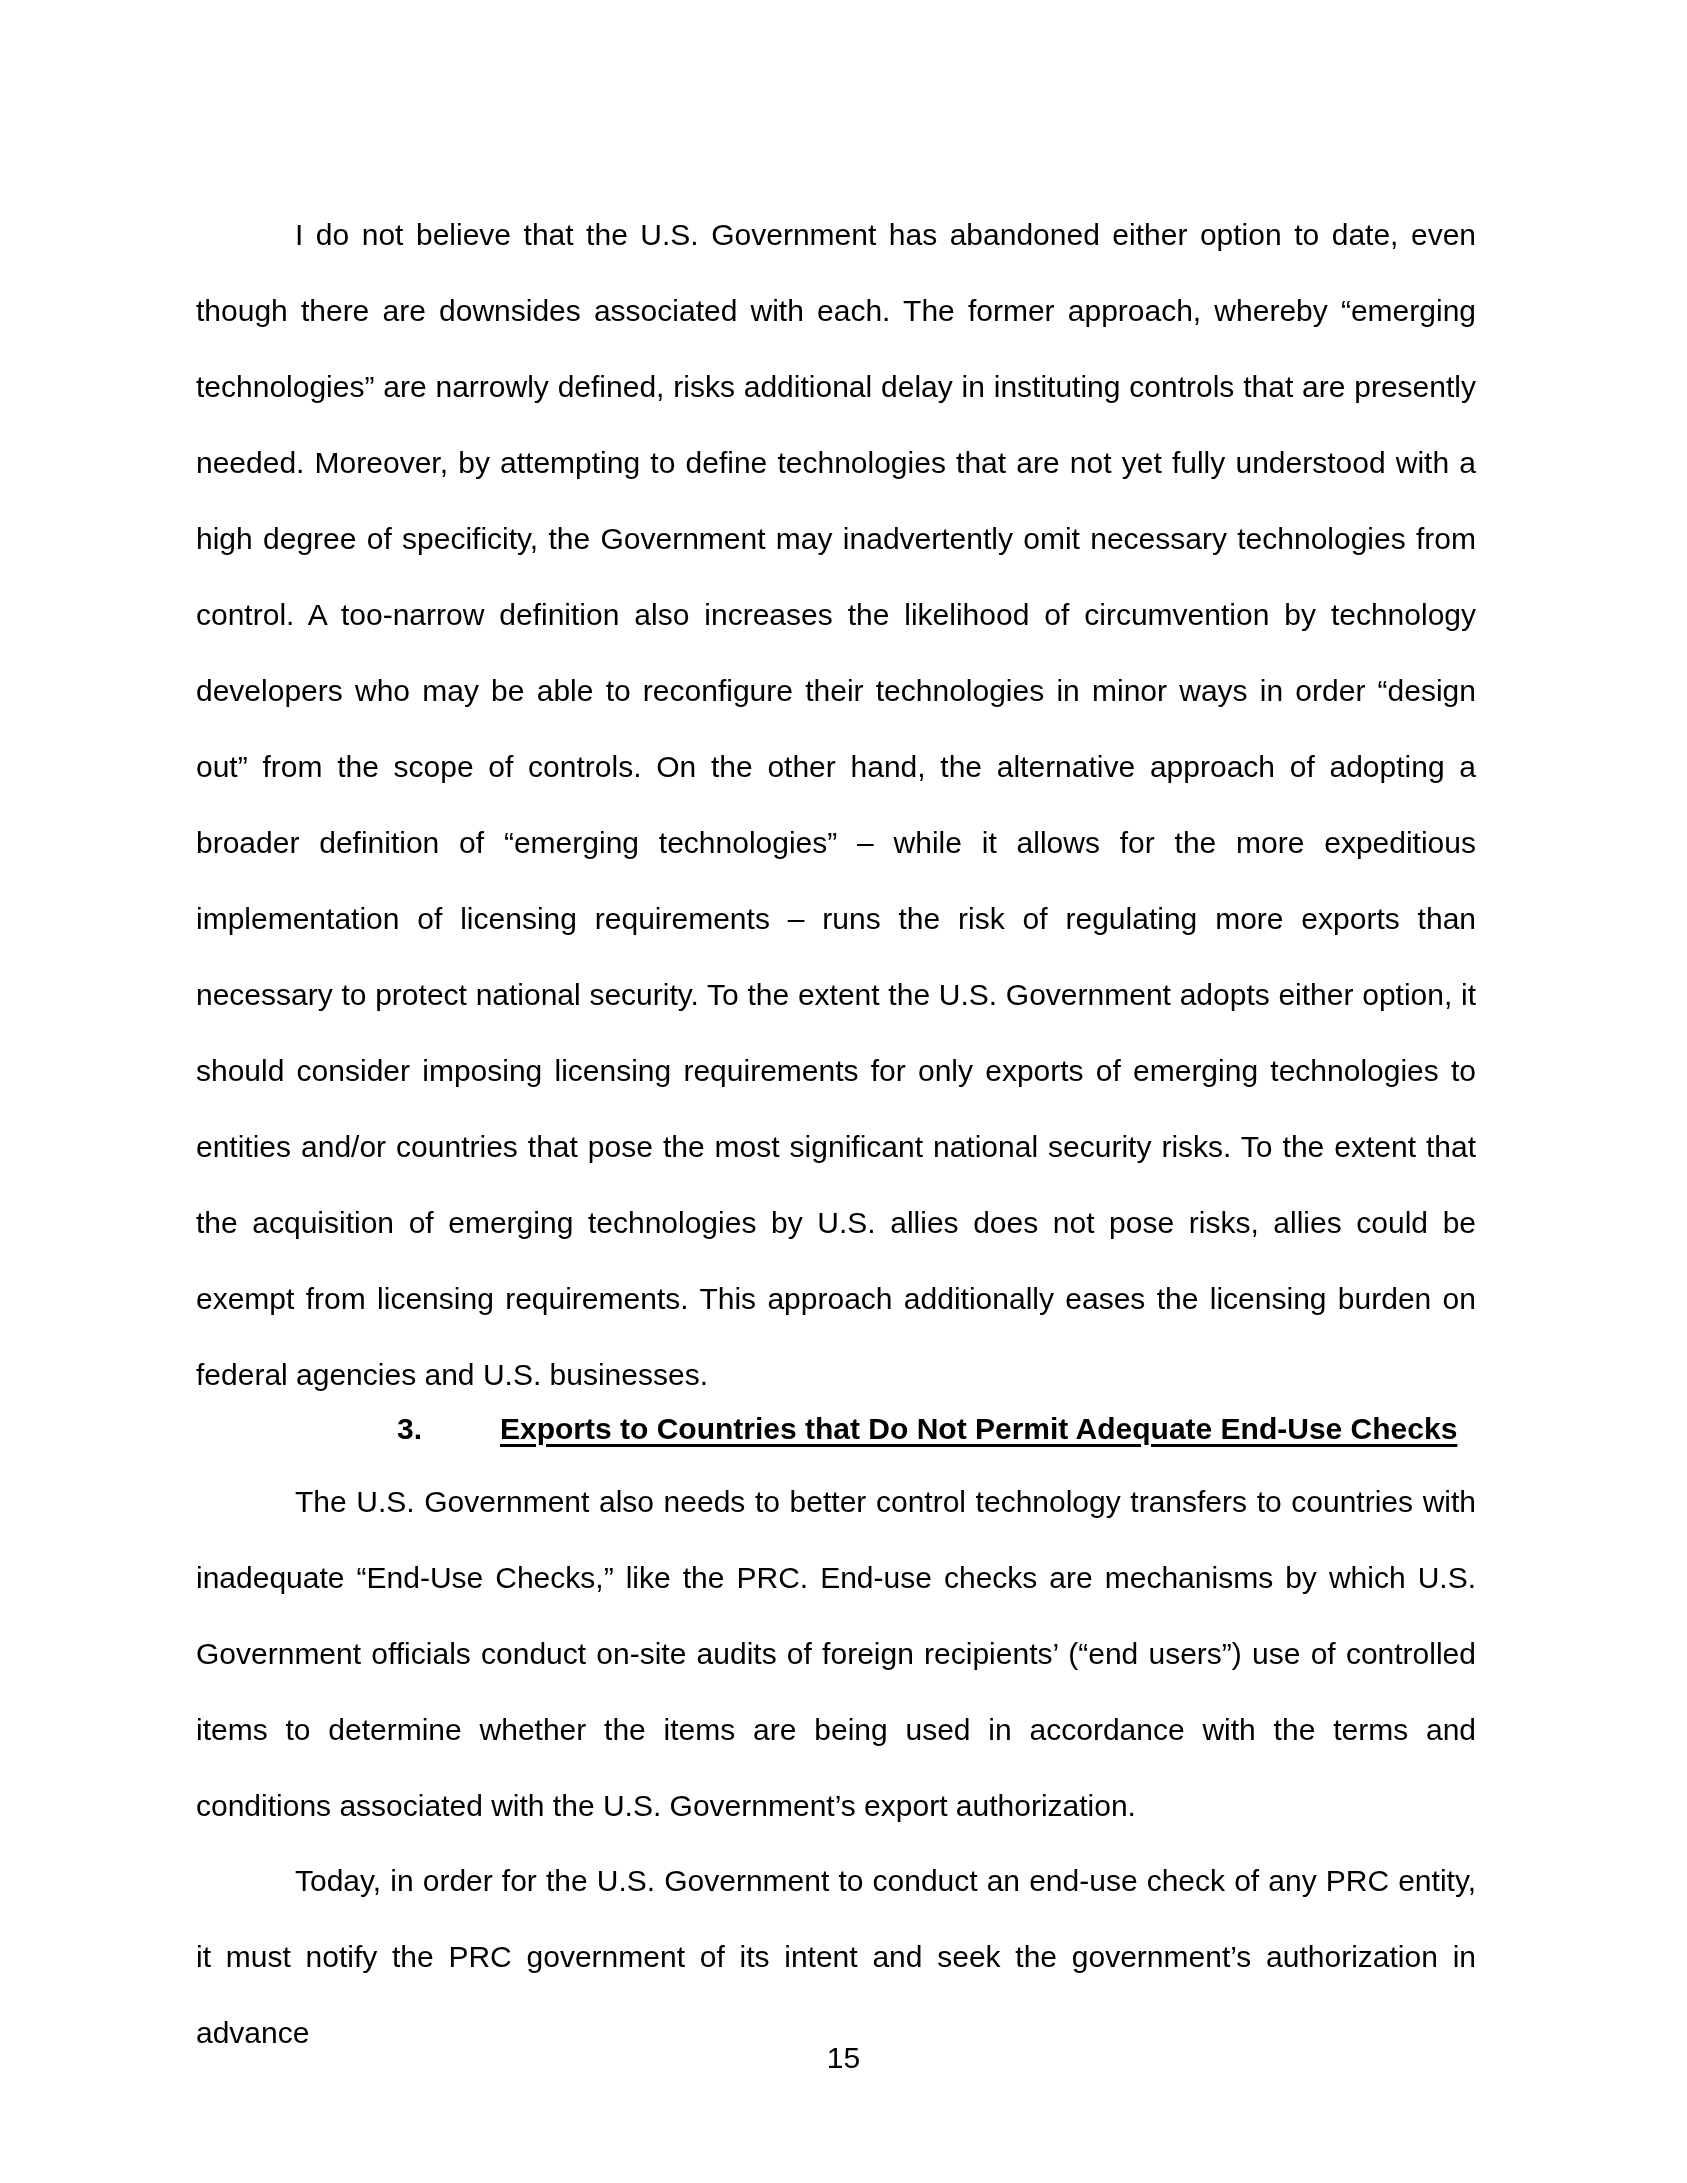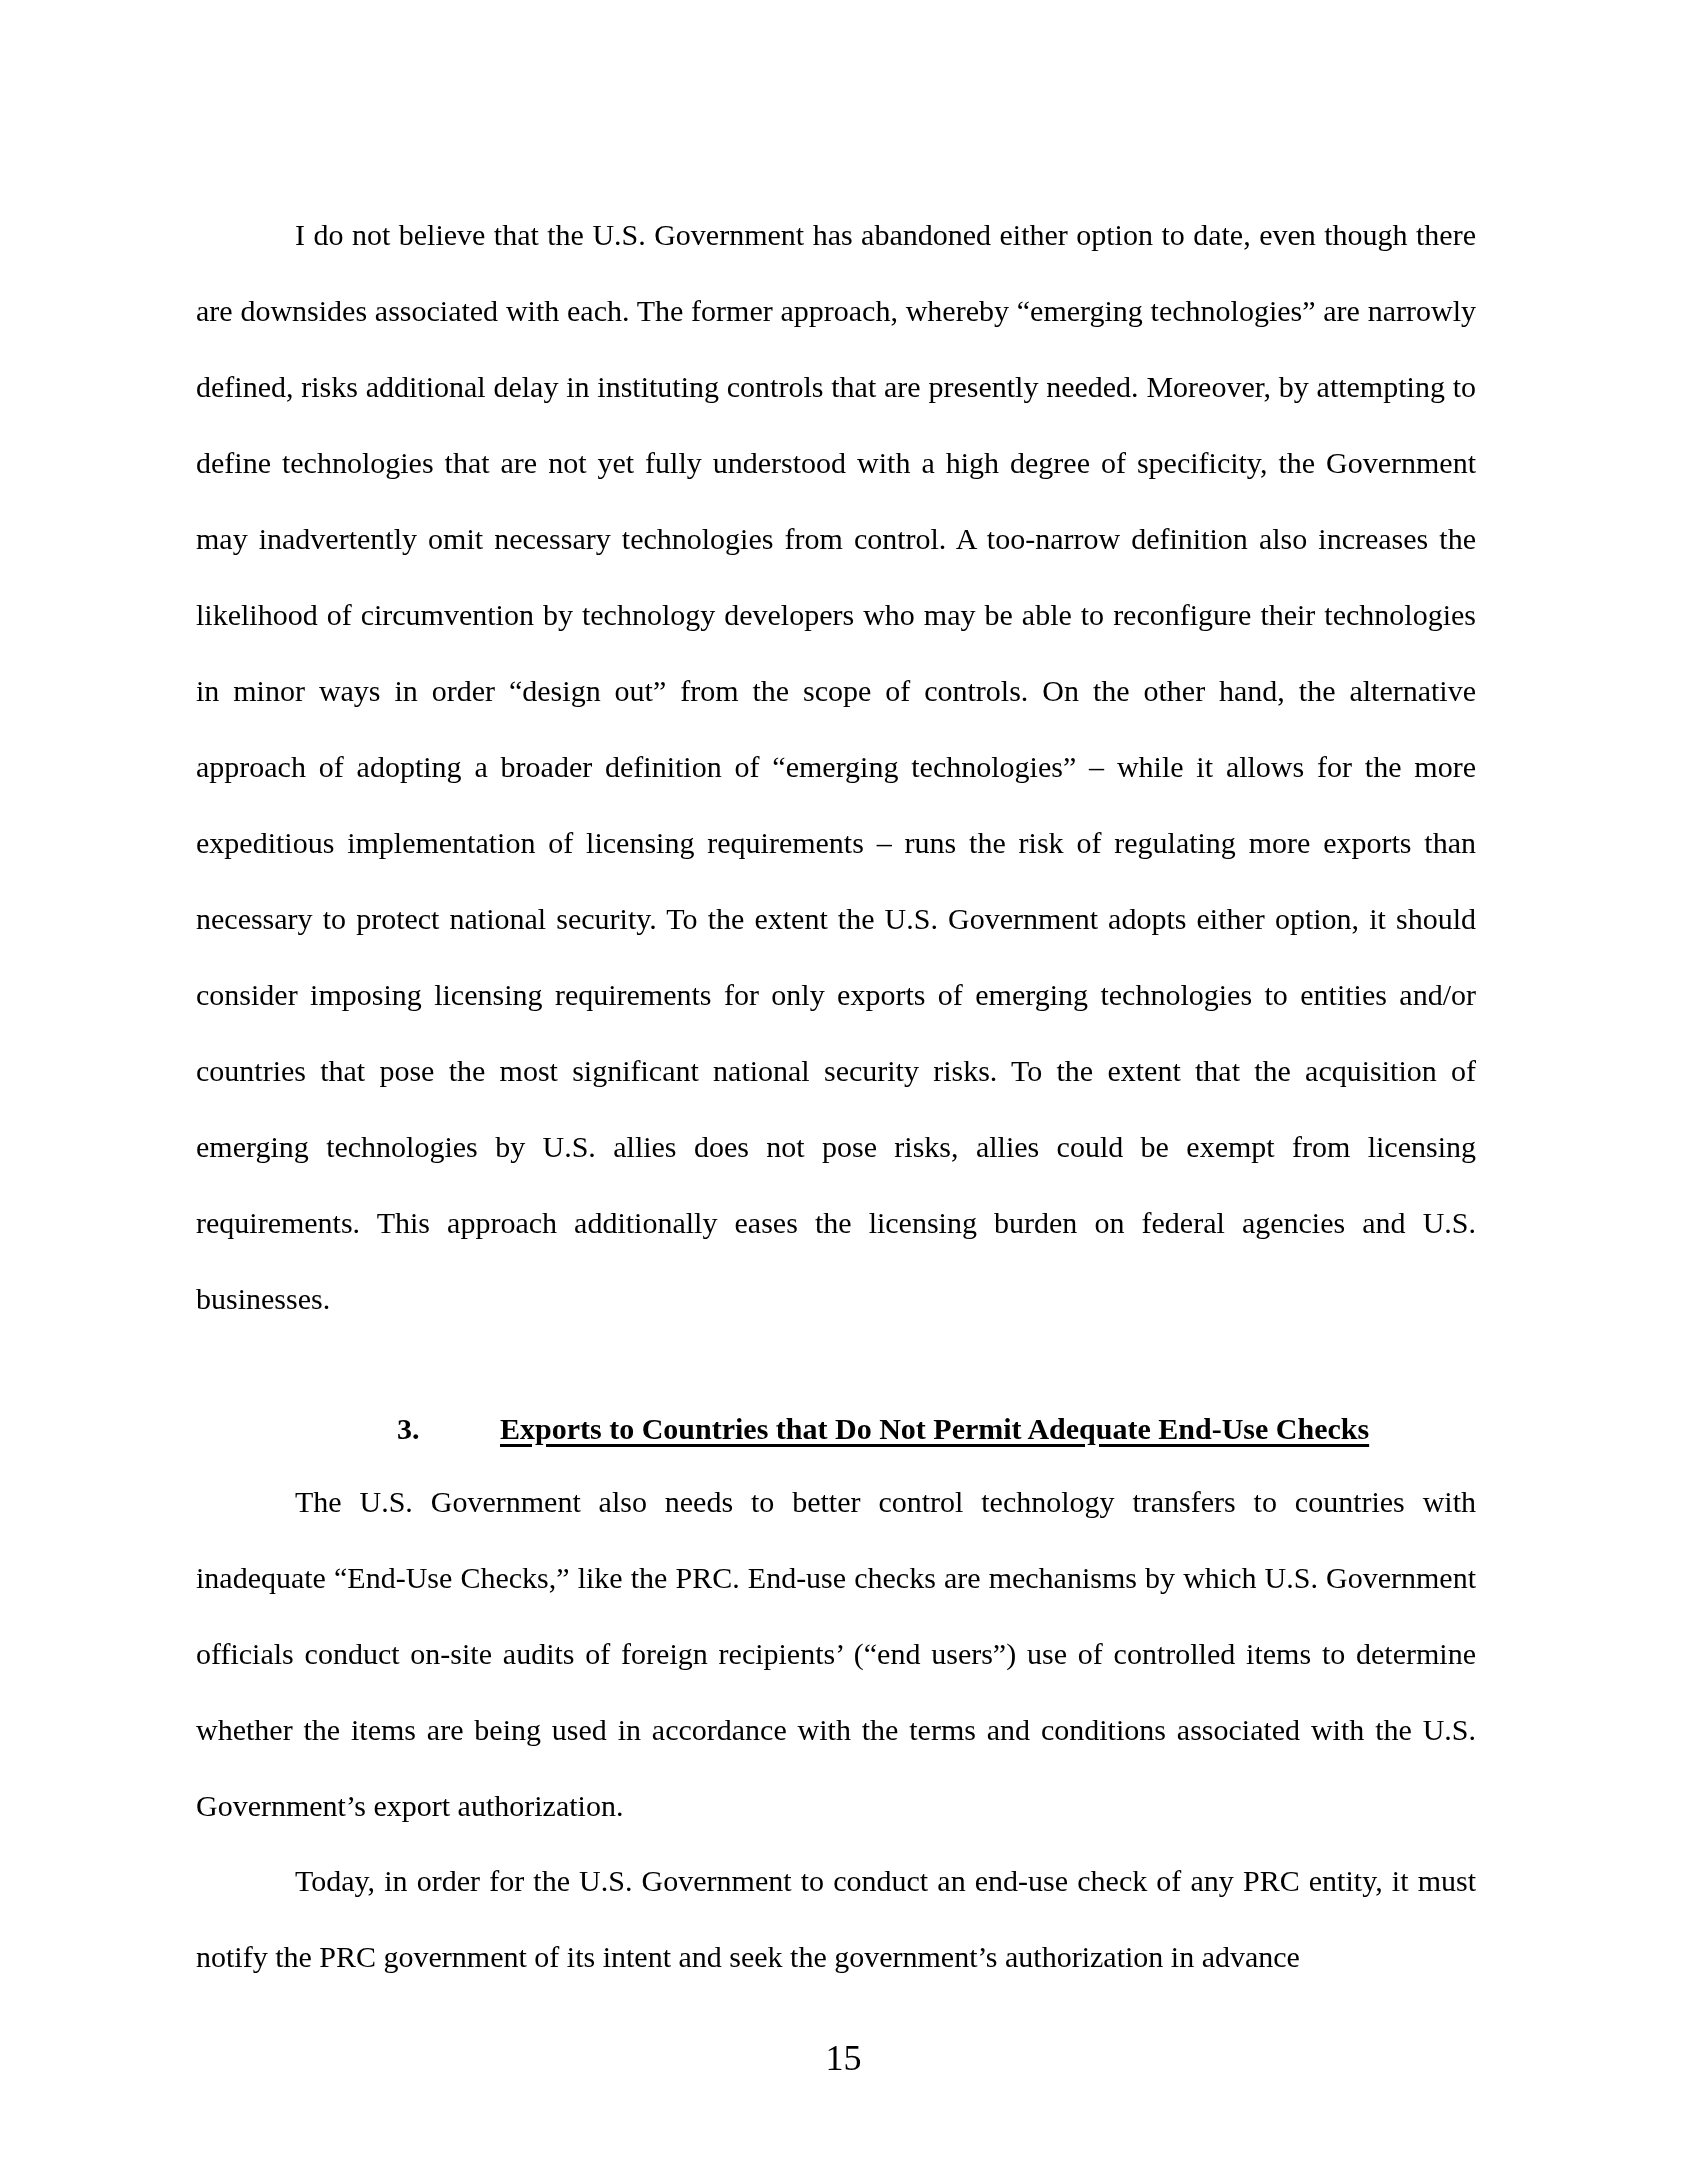--- a/index.html
+++ b/index.html
@@ -1,36 +1,36 @@
 <!DOCTYPE html>
 <html style="font-size:10.6px"><head>
 <meta charset="utf-8">
 <style>
   html, body { margin: 0; padding: 0; background: #ffffff; }
   body { width: 1687px; height: 2183px; position: relative; overflow: hidden; }
   .page {
     position: absolute; left: 0; top: 0; width: 1687px; height: 1717px;
-    font-family: Liberation Serif, serif; color: #000000;
+    font-family: Liberation Sans, sans-serif; color: #000000;
   }
   .para {
     position: absolute; left: 196px; width: 1280px;
     font-size: 30px; line-height: 76px;
     text-align: justify; text-align-last: left;
     margin: 0;
   }
   .para.indent { text-indent: 99px; }
   .heading {
     position: absolute; left: 0; width: 1687px;
     font-size: 30px; font-weight: bold; line-height: 40px;
   }
   .heading .num { position: absolute; left: 397px; }
   .heading .title { position: absolute; left: 500px; text-decoration: underline; text-decoration-thickness: 2.6px; text-underline-offset: 5.3px; }
   .page-number {
     position: absolute; left: 0; width: 1687px; top: 2038px;
-    text-align: center; font-size: 36px; line-height: 40px;
+    text-align: center; font-size: 30px; line-height: 40px;
   }
 </style>
 </head>
 <body>
 
 <div class="page">
   <p class="para indent" style="top: 197px;">I do not believe that the U.S. Government has abandoned either option to date, even though there are downsides associated with each.  The former approach, whereby “emerging technologies” are narrowly defined, risks additional delay in instituting controls that are presently needed.  Moreover, by attempting to define technologies that are not yet fully understood with a high degree of specificity, the Government may inadvertently omit necessary technologies from control.  A too-narrow definition also increases the likelihood of circumvention by technology developers who may be able to reconfigure their technologies in minor ways in order “design out” from the scope of controls. On the other hand, the alternative approach of adopting a broader definition of “emerging technologies” – while it allows for the more expeditious implementation of licensing requirements – runs the risk of regulating more exports than necessary to protect national security.  To the extent the U.S. Government adopts either option, it should consider imposing licensing requirements for only exports of emerging technologies to entities and/or countries that pose the most significant national security risks.  To the extent that the acquisition of emerging technologies by U.S. allies does not pose risks, allies could be exempt from licensing requirements.  This approach additionally eases the licensing burden on federal agencies and U.S. businesses.</p>
 
   <div class="heading" style="top: 1409px;">
     <span class="num">3.</span>

